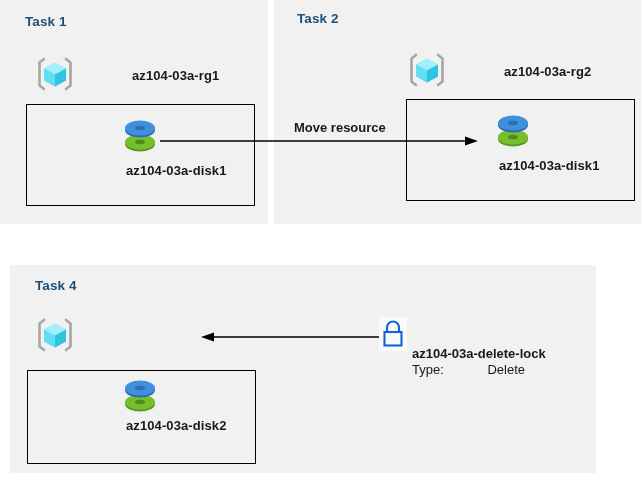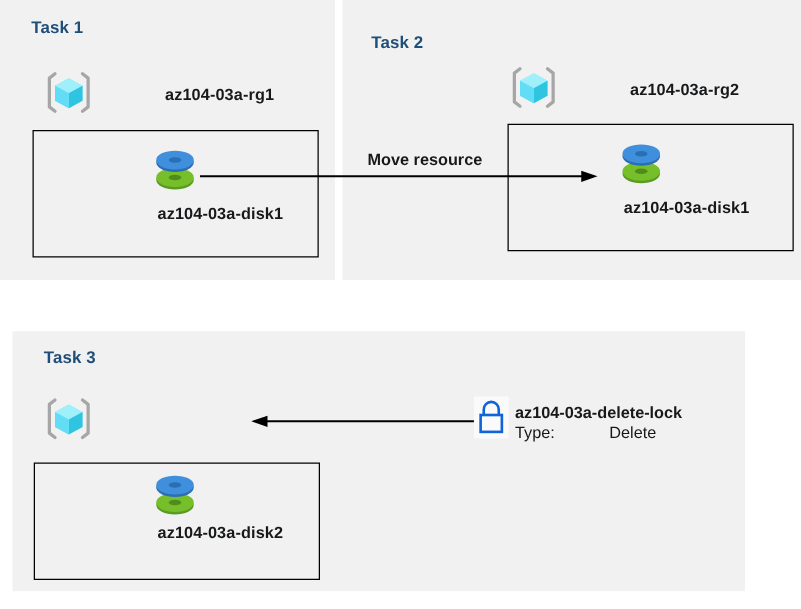--- a/index.html
+++ b/index.html
@@ -33,21 +33,21 @@
 
   .panel-title {
     position: absolute;
     font-size: 13.5px;
     font-weight: bold;
     color: #1f4e79;
     letter-spacing: 0.1px;
     white-space: nowrap;
   }
   #title-task1 { left: 25px;  top: 14px; }
-  #title-task2 { left: 297px; top: 26px; }
+  #title-task2 { left: 297px; top: 11px; }
   #title-task3 { left: 35px;  top: 278px; }
 
   
   .inner-box {
     position: absolute;
     border: 1.4px solid #000000;
     background: #f1f1f1;
     box-sizing: border-box;
   }
   #box-task1 { left: 26px;  top: 104px; width: 229px; height: 102px; }
@@ -82,21 +82,21 @@
 
   .lock-label {
     position: absolute;
     left: 412px;
     top: 322px;
     font-size: 13px;
     color: #17181a;
     line-height: 16px;
     white-space: nowrap;
   }
-  .lock-name { font-weight: bold; display: block; }
+  .lock-name { font-weight: bold; display: block; margin-top: 24px; }
   .lock-type-row { display: block; }
   .lock-type-key { font-weight: normal; margin-top: 32px; }
   .lock-type-val { font-weight: normal; margin-left: 40px; }
 
   
   .icon {
     position: absolute;
     line-height: 0;
   }
   #icon-rg1 { left: 36px;  top: 55px;  width: 38px; height: 38px; }
@@ -182,21 +182,21 @@
 
   <div class="connector" id="arrow-move">
     <svg width="320" height="22" viewBox="0 0 320 22" xmlns="http://www.w3.org/2000/svg">
       <line x1="0" y1="11" x2="308" y2="11" stroke="#000000" stroke-width="1.6"></line>
       <polygon points="318,11 305,6.5 305,15.5" fill="#000000"></polygon>
     </svg>
   </div>
   <div class="edge-label" id="label-move">Move resource</div>
 
   <div class="panel" id="panel-task3"></div>
-  <div class="panel-title" id="title-task3">Task 3</div>
+  <div class="panel-title" id="title-task3">Task 4</div>
 
   <div class="icon" id="icon-rg3">
     <svg width="38" height="38" viewBox="0 0 38 38" xmlns="http://www.w3.org/2000/svg">
       <path d="M8 4 L3.5 7.5 L3.5 30.5 L8 34" fill="none" stroke="#a6a6a6" stroke-width="2.6" stroke-linecap="round" stroke-linejoin="round"></path>
       <path d="M30 4 L34.5 7.5 L34.5 30.5 L30 34" fill="none" stroke="#a6a6a6" stroke-width="2.6" stroke-linecap="round" stroke-linejoin="round"></path>
       <polygon points="19,7.5 30,13.5 30,25.5 19,31.5 8,25.5 8,13.5" fill="#7fe8fa"></polygon>
       <polygon points="19,7.5 30,13.5 19,19.5 8,13.5" fill="#9ff0fb"></polygon>
       <polygon points="19,19.5 30,13.5 30,25.5 19,31.5" fill="#2fc4e0"></polygon>
       <polygon points="19,19.5 19,31.5 8,25.5 8,13.5" fill="#63dcf6"></polygon>
     </svg>

